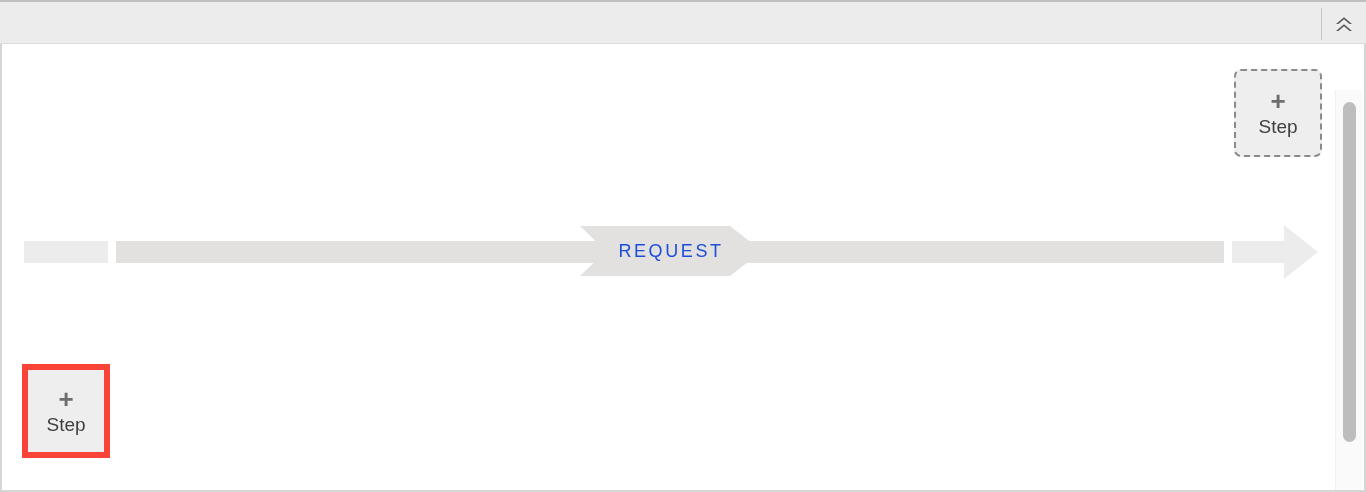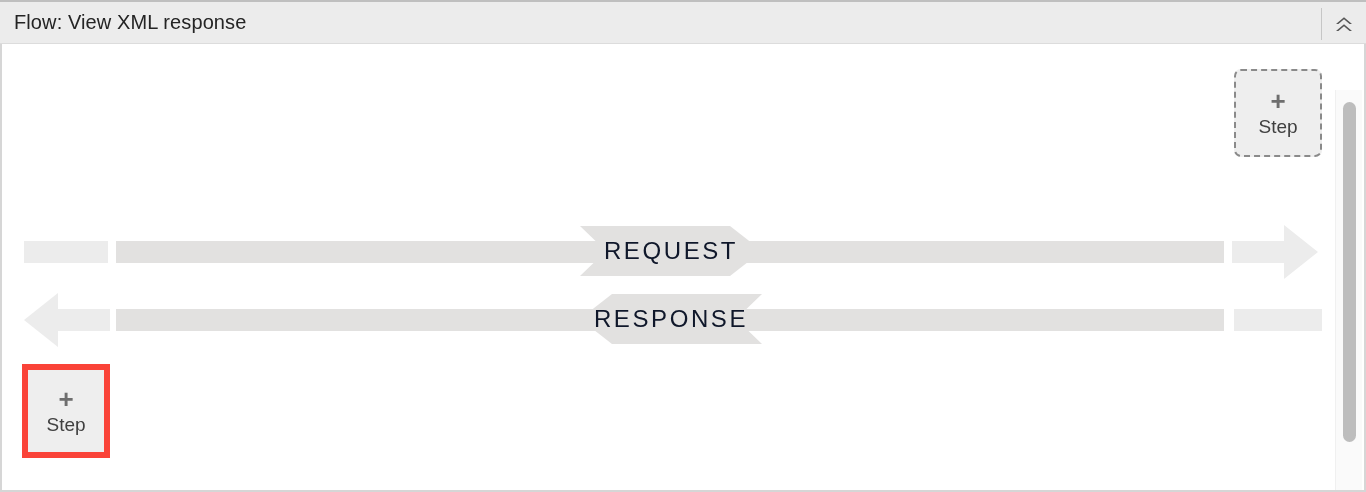--- a/index.html
+++ b/index.html
@@ -154,23 +154,23 @@
   .arrowhead svg { display: block; }
 
   .banner {
     position: absolute;
     display: flex;
     align-items: center;
     justify-content: center;
   }
   .banner-label {
     position: relative;
-    font-size: 24px;
+    font-size: 18px;
     letter-spacing: 2.6px;
-    color: #0f172a;
+    color: #1d4ed8;
     white-space: nowrap;
   }
   .banner svg {
     position: absolute;
     left: 0;
     top: 0;
     display: block;
   }
 
   
@@ -193,21 +193,20 @@
     border-radius: 7px;
     cursor: pointer;
   }
 </style>
 </head>
 <body>
 
 <div class="app">
 
   <div class="titlebar">
-    <div class="titlebar-text">Flow: View XML response</div>
     <div class="titlebar-divider"></div>
     <div class="collapse-btn">
       <span>
         <svg width="22" height="20" viewBox="0 0 22 20">
           <path d="M3 9 L11 2.2 L19 9 L16.6 9 L11 4.3 L5.4 9 Z" fill="#565656"></path>
           <path d="M3 16 L11 9.2 L19 16 L16.6 16 L11 11.3 L5.4 16 Z" fill="#565656"></path>
         </svg>
       </span>
     </div>
   </div>
@@ -228,35 +227,20 @@
         </svg>
       </div>
       <div class="banner" style="left:578px; top:2px; width:182px; height:50px;">
         <svg width="182" height="50" viewBox="0 0 182 50">
           <path d="M0 0 L150 0 L182 25 L150 50 L0 50 L26 25 Z" fill="#e2e1e0"></path>
         </svg>
         <span class="banner-label">REQUEST</span>
       </div>
     </div>
 
-    <div class="flow-row response">
-      <div class="arrowhead" style="left:22px; top:1px;">
-        <svg width="86" height="54" viewBox="0 0 86 54">
-          <path d="M86 16 L34 16 L34 0 L0 27 L34 54 L34 38 L86 38 Z" fill="#ececec"></path>
-        </svg>
-      </div>
-      <div class="seg" style="left:114px; top:17px; width:1108px; height:22px;"></div>
-      <div class="seg light" style="left:1232px; top:17px; width:88px; height:22px;"></div>
-      <div class="banner" style="left:578px; top:2px; width:182px; height:50px;">
-        <svg width="182" height="50" viewBox="0 0 182 50">
-          <path d="M32 0 L182 0 L156 25 L182 50 L32 50 L0 25 Z" fill="#e2e1e0"></path>
-        </svg>
-        <span class="banner-label">RESPONSE</span>
-      </div>
-    </div>
 
     <div class="step-btn bottom-left-wrap">
       <div class="step-btn bottom-left-inner">
         <div class="step-plus">+</div>
         <div class="step-label">Step</div>
       </div>
     </div>
 
     <div class="scrollbar-track">
       <div class="scrollbar-thumb"></div>

